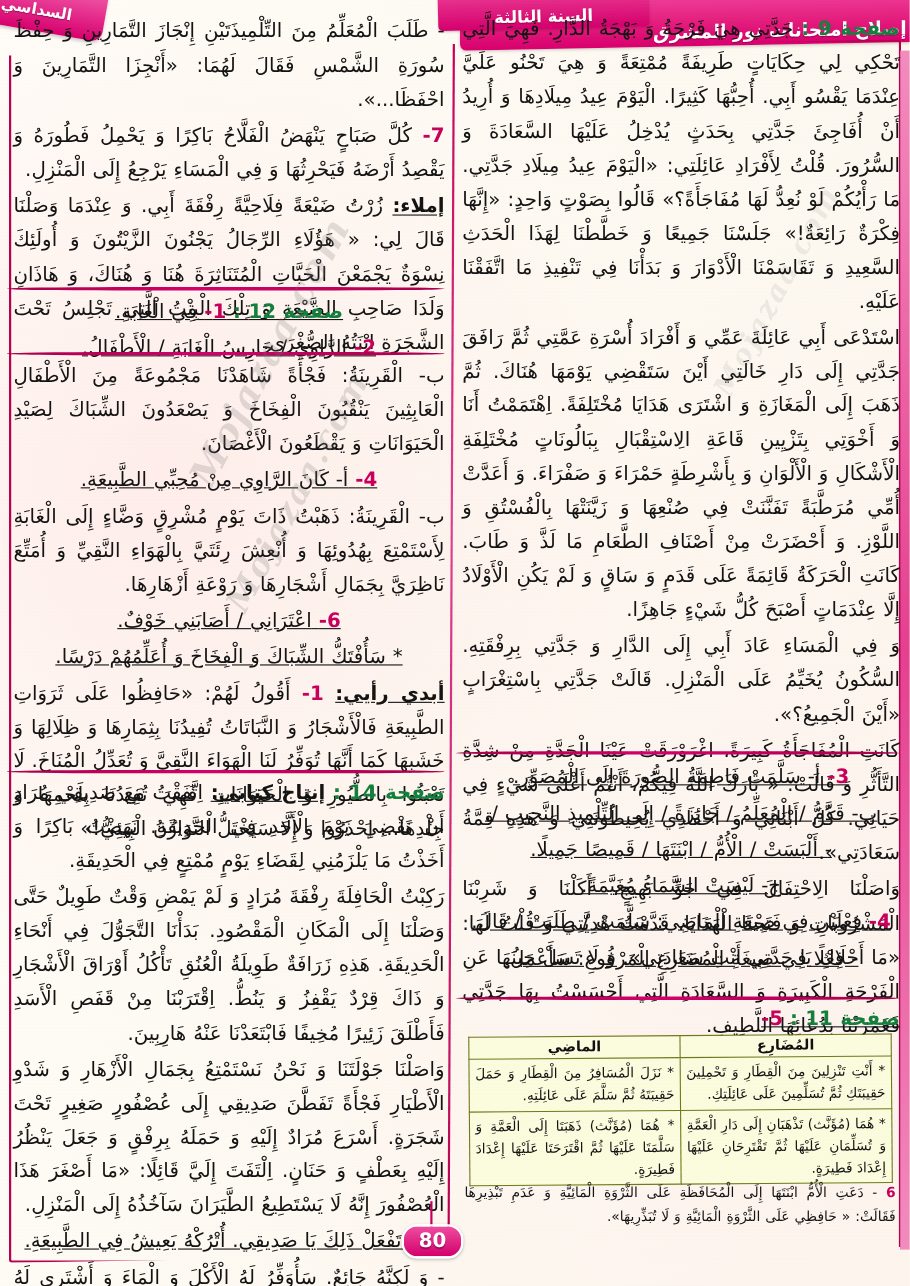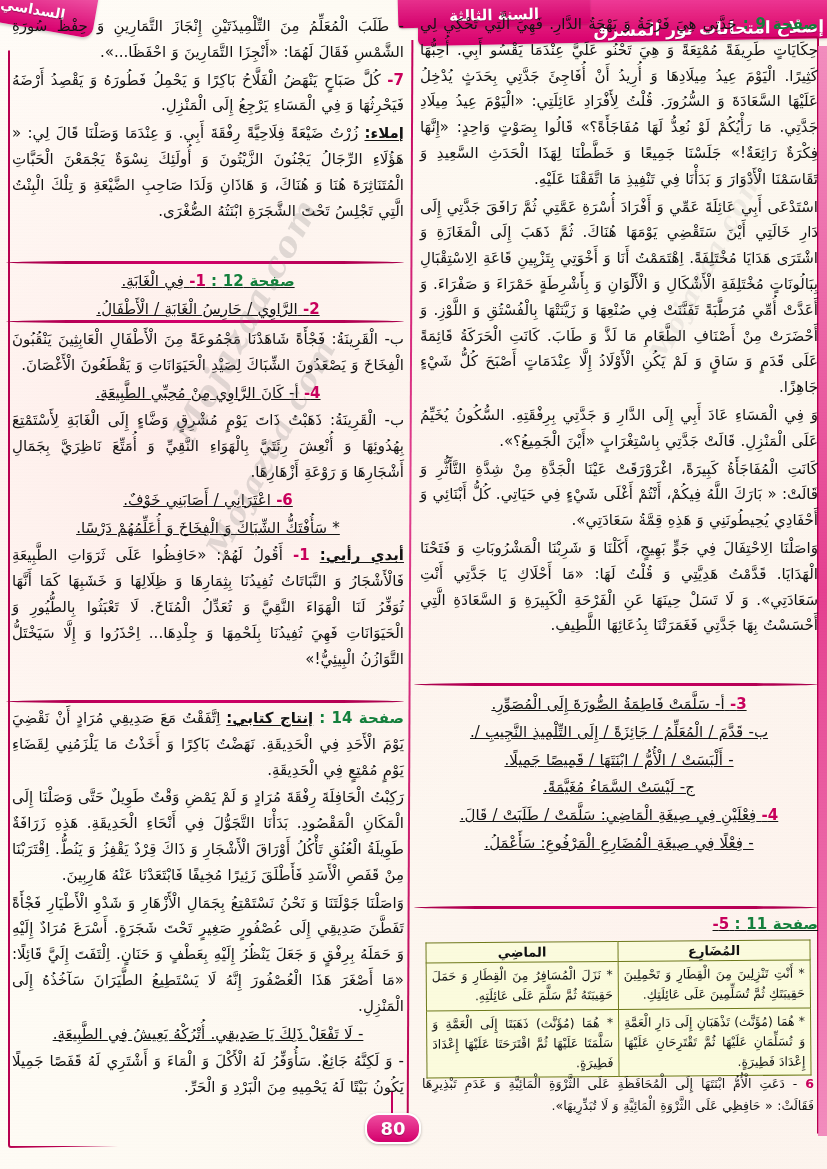--- a/index.html
+++ b/index.html
@@ -85,21 +85,21 @@
   }
 
   .col{position:absolute;top:0;direction:rtl;}
   #col-right{left:414px;width:404px;}
   #col-left{left:6px;width:398px;}
 
   
   .ar{
     font-family:"DejaVu Sans","Liberation Sans",sans-serif;
     color:#141414;
-    font-size:15px;
+    font-size:18px;
     line-height:1.72;
     text-align:justify;
     text-align-last:right;
     direction:rtl;
     letter-spacing:0px;
     word-spacing:.5px;
   }
   .ar.center-last{text-align-last:center;text-decoration:underline;}
 
   .blk{margin:0 0 2px 0;}

